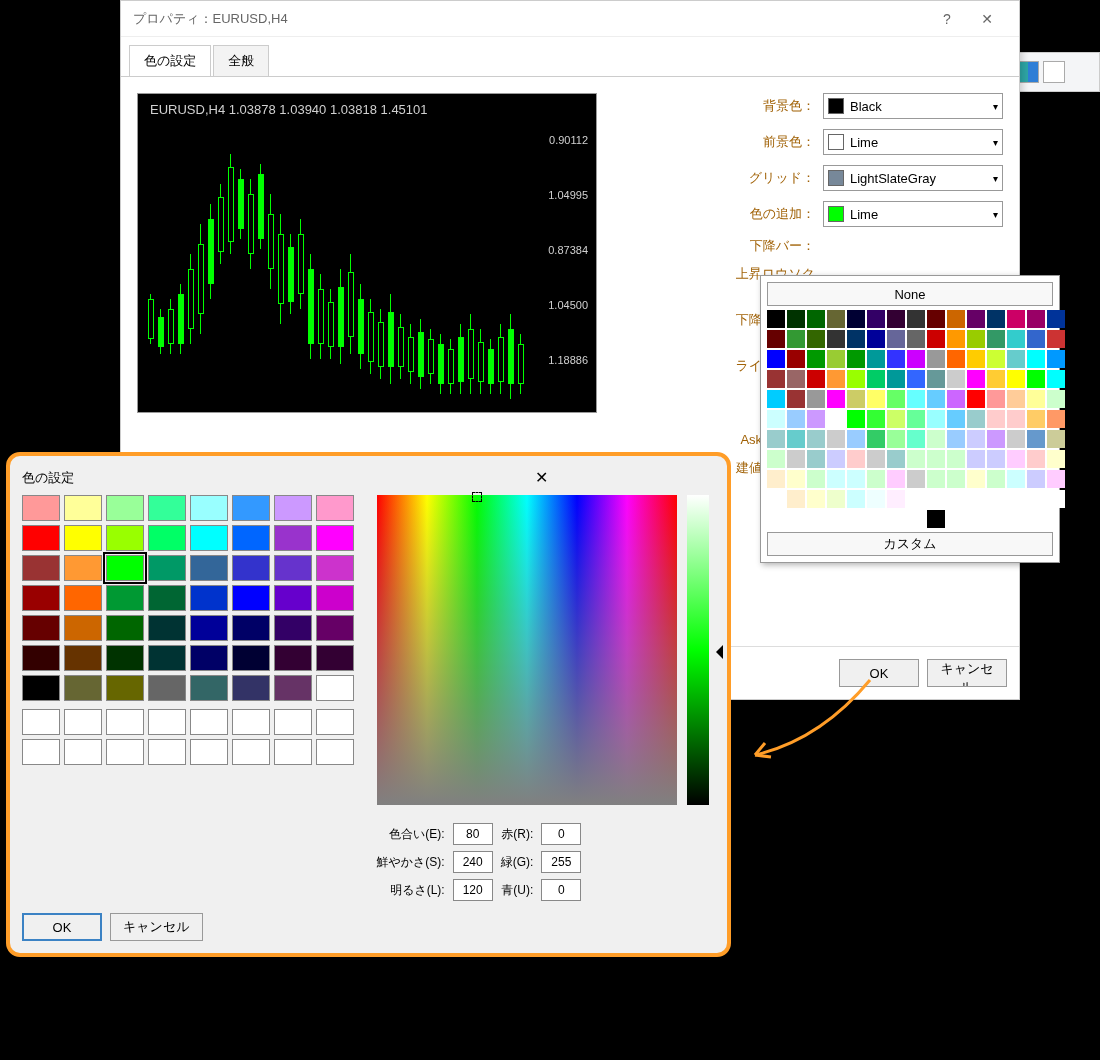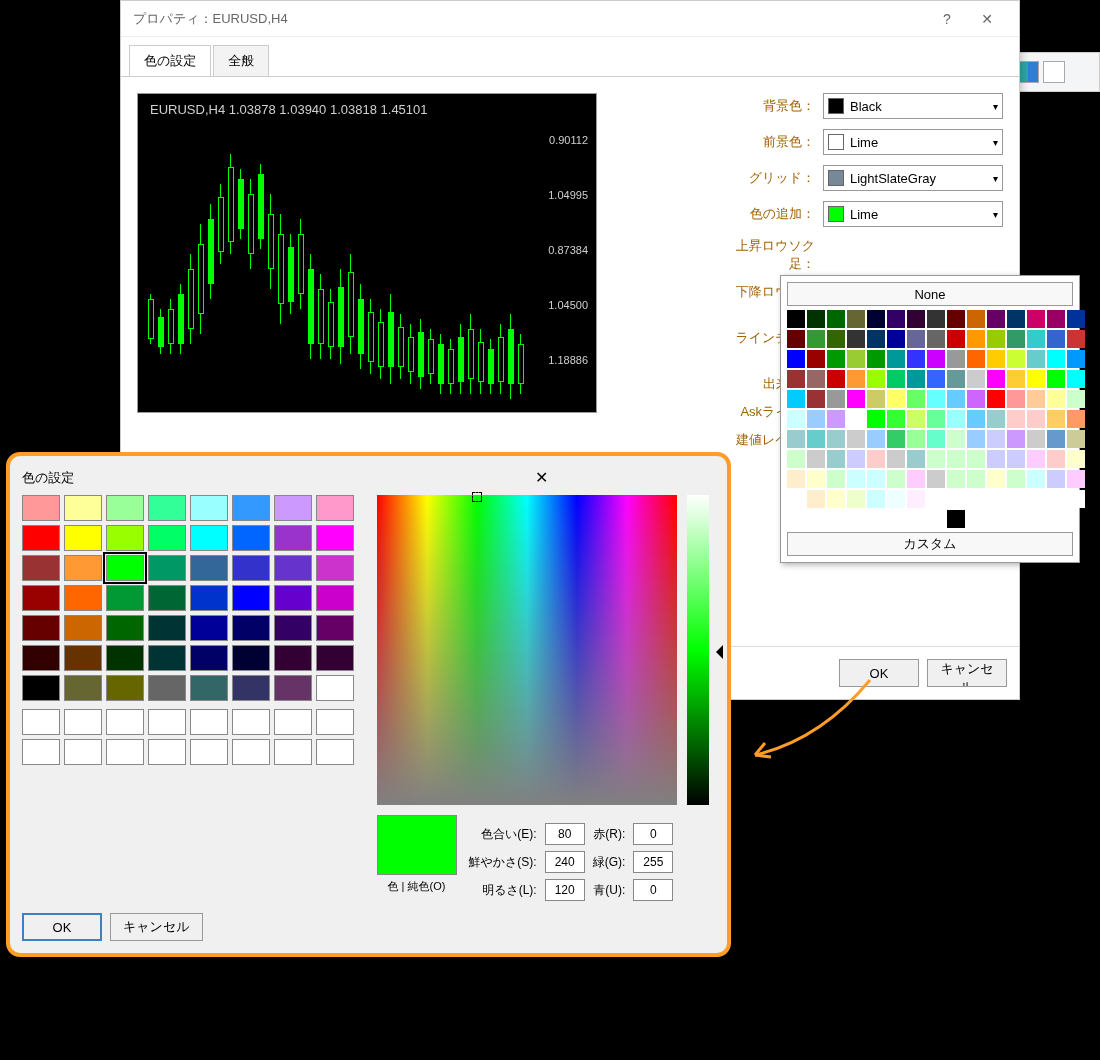--- a/index.html
+++ b/index.html
@@ -287,20 +287,24 @@
         </div>
         <div class="row">
           <label>色の追加：</label>
           <div class="combo">
             <span class="sw" style="background:#00ff00"></span>
             <span class="txt">Lime</span>
             <span class="ar">▾</span>
           </div>
         </div>
         <div class="row">
+          <label>下降バー：</label>
+          <div style="flex:0 0 180px"></div>
+        </div>
+        <div class="row">
           <label>上昇ロウソク足：</label>
           <div style="flex:0 0 180px"></div>
         </div>
         <div class="row">
           <label>下降ロウソク足：</label>
           <div style="flex:0 0 180px"></div>
         </div>
         <div class="row">
           <label>ラインチャート：</label>
           <div style="flex:0 0 180px"></div>
@@ -318,21 +322,21 @@
           <div style="flex:0 0 180px"></div>
         </div>
       </div>
   </div>
   <div class="btnrow" style="position:absolute;bottom:0;left:0;right:0">
     <button class="btn">OK</button>
     <button class="btn" style="width:30px;overflow:hidden">キャンセル</button>
   </div>
 </div>
 
-<div class="picker-pop" style="left:780px;top:275px;width:300px">
+<div class="picker-pop" style="left:760px;top:275px;width:300px">
   <button class="none-btn">None</button>
   <div class="picker-grid" id="palette-grid">
       <div style="background: rgb(0, 0, 0);"></div>
       <div style="background: rgb(0, 51, 0);"></div>
       <div style="background: rgb(0, 102, 0);"></div>
       <div style="background: rgb(102, 102, 51);"></div>
       <div style="background: rgb(0, 0, 51);"></div>
       <div style="background: rgb(51, 0, 102);"></div>
       <div style="background: rgb(51, 0, 51);"></div>
       <div style="background: rgb(51, 51, 51);"></div>
@@ -583,24 +587,20 @@
     <div class="cdlg-right">
       <div class="spec-row">
         <div class="spectrum">
           <div class="marker" style="left:100px;top:2px"></div>
         </div>
         <div class="lum-strip">
           <div class="lum-ptr" style="top:150px"></div>
         </div>
       </div>
       <div style="display:flex;gap:12px;margin-top:10px;align-items:flex-start">
-        <div>
-          <div class="preview-box"></div>
-          <div style="font-size:11px;margin-top:4px;text-align:center">色 | 純色(O)</div>
-        </div>
         <div class="val-grid">
           <label>色合い(E):</label>
           <input value="80" style="">
           <label>赤(R):</label>
           <input value="0" style="">
           <label>鮮やかさ(S):</label>
           <input value="240" style="">
           <label>緑(G):</label>
           <input value="255" style="">
           <label>明るさ(L):</label>

